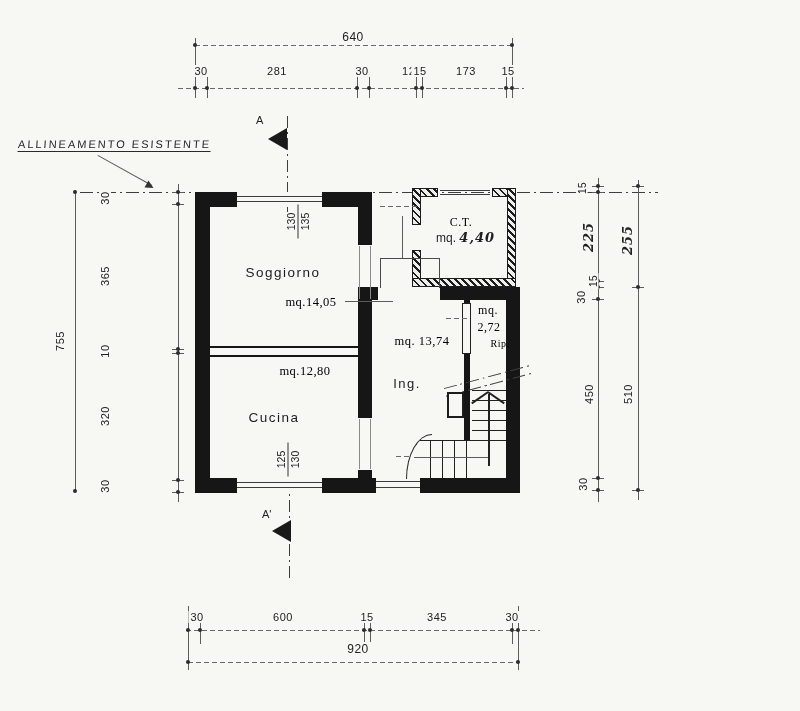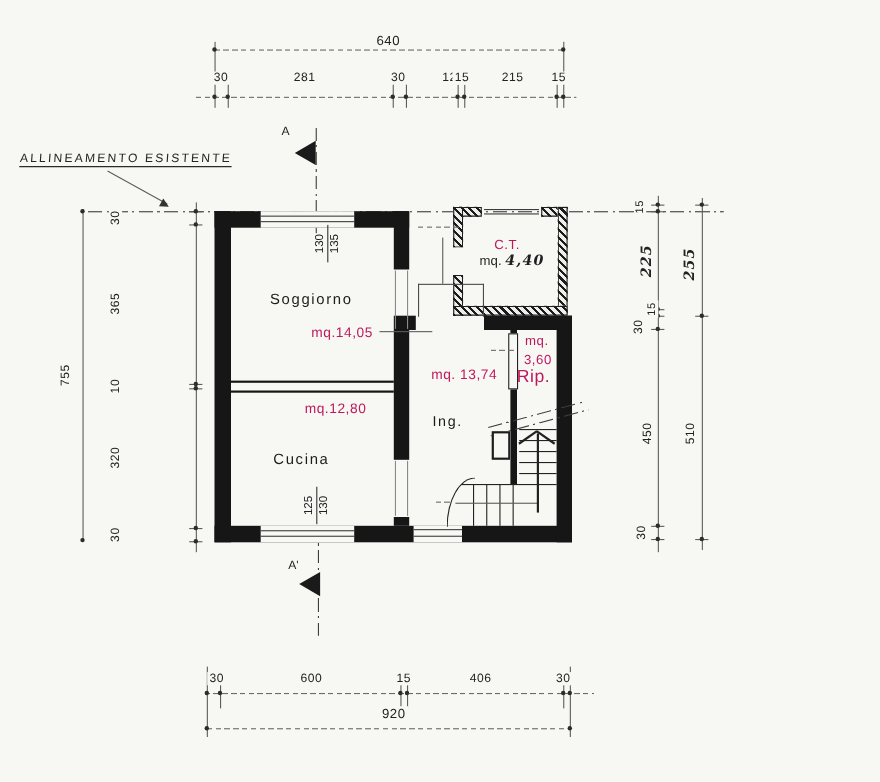--- a/index.html
+++ b/index.html
@@ -23,22 +23,22 @@
   .win{position:absolute;background:#f7f7f4;}
   .winline{position:absolute;height:1px;background:#3c3c3c;}
   .dot{position:absolute;width:4px;height:4px;border-radius:50%;background:#2c2c2c;transform:translate(-50%,-50%);}
   
   .num{position:absolute;font-size:11px;letter-spacing:.5px;color:#222;background:#f7f7f4;
        padding:0 2px;white-space:nowrap;transform:translate(-50%,-50%);}
   .num.rot{transform:translate(-50%,-50%) rotate(-90deg);}
   .hand{font-family:"DejaVu Serif",serif;font-style:italic;font-weight:600;font-size:13px;letter-spacing:1px;}
   .roomlbl{position:absolute;font-size:13.5px;letter-spacing:1.5px;color:#1c1c1c;white-space:nowrap;
            transform:translate(-50%,-50%);}
-  .arealbl{position:absolute;font-size:12.5px;letter-spacing:.5px;color:#be185d;white-space:nowrap;
-           transform:translate(-50%,-50%);}
+  .arealbl{position:absolute;font-size:12.5px;letter-spacing:.5px;color:#000000;white-space:nowrap;
+           transform:translate(-50%,-50%);font-family:Liberation Serif, serif;}
   .note{position:absolute;font-size:11px;letter-spacing:2px;color:#242424;border-bottom:1px solid #2a2a2a;
         padding-bottom:1px;transform:skewX(-4deg);white-space:nowrap;}
   .sectlbl{position:absolute;font-size:11px;color:#222;}
   .tri-left{position:absolute;width:0;height:0;border-top:11px solid transparent;
             border-bottom:11px solid transparent;border-right:19px solid #1a1a1a;}
   .wdim{position:absolute;width:34px;transform:rotate(-90deg);font-size:10.5px;line-height:13px;
         color:#222;text-align:center;}
   .wdim .a{border-bottom:1px solid #333;}
   .leaf{position:absolute;background:#f7f7f4;border:1.5px solid #222;}
   .flue{position:absolute;background:#f7f7f4;border:2px solid #1d1d1d;}
@@ -83,21 +83,21 @@
   <div class="dot" style="left:416px;top:88px;"></div>
   <div class="dot" style="left:422px;top:88px;"></div>
   <div class="dot" style="left:506px;top:88px;"></div>
   <div class="dot" style="left:512px;top:88px;"></div>
   <div class="num" style="left:353px;top:37px;font-size:12px;">640</div>
   <div class="num" style="left:201px;top:71px;">30</div>
   <div class="num" style="left:277px;top:71px;">281</div>
   <div class="num" style="left:362px;top:71px;">30</div>
   <div class="num" style="left:412px;top:71px;">120</div>
   <div class="num" style="left:420px;top:71px;">15</div>
-  <div class="num" style="left:466px;top:71px;">215</div>
+  <div class="num" style="left:466px;top:71px;">173</div>
   <div class="num" style="left:508px;top:71px;">15</div>
 
   <div class="hl dash" style="left:186px;top:630px;width:354px;"></div>
   <div class="hl dash" style="left:188px;top:662px;width:330px;"></div>
   <div class="vl" style="left:188px;top:606px;height:64px;"></div>
   <div class="vl" style="left:200px;top:618px;height:26px;"></div>
   <div class="vl" style="left:364px;top:618px;height:26px;"></div>
   <div class="vl" style="left:370px;top:618px;height:26px;"></div>
   <div class="vl" style="left:512px;top:618px;height:26px;"></div>
   <div class="vl" style="left:518px;top:606px;height:64px;"></div>
@@ -105,21 +105,21 @@
   <div class="dot" style="left:200px;top:630px;"></div>
   <div class="dot" style="left:364px;top:630px;"></div>
   <div class="dot" style="left:370px;top:630px;"></div>
   <div class="dot" style="left:512px;top:630px;"></div>
   <div class="dot" style="left:518px;top:630px;"></div>
   <div class="dot" style="left:188px;top:662px;"></div>
   <div class="dot" style="left:518px;top:662px;"></div>
   <div class="num" style="left:197px;top:617px;">30</div>
   <div class="num" style="left:283px;top:617px;">600</div>
   <div class="num" style="left:367px;top:617px;">15</div>
-  <div class="num" style="left:437px;top:617px;">406</div>
+  <div class="num" style="left:437px;top:617px;">345</div>
   <div class="num" style="left:512px;top:617px;">30</div>
   <div class="num" style="left:358px;top:649px;font-size:12px;">920</div>
 
   <div class="vl" style="left:75px;top:190px;height:302px;"></div>
   <div class="vl" style="left:178px;top:184px;height:318px;"></div>
   <div class="hl" style="left:172px;top:192px;width:12px;"></div>
   <div class="hl" style="left:172px;top:204px;width:12px;"></div>
   <div class="hl" style="left:172px;top:349px;width:12px;"></div>
   <div class="hl" style="left:172px;top:353px;width:12px;"></div>
   <div class="hl" style="left:172px;top:480px;width:12px;"></div>
@@ -244,22 +244,22 @@
   <div class="roomlbl" style="left:274px;top:417px;">Cucina</div>
   <div class="arealbl" style="left:305px;top:371px;">mq.12,80</div>
   <div class="arealbl" style="left:422px;top:341px;">mq. 13,74</div>
   <div class="roomlbl" style="left:407px;top:383px;font-size:13px;">Ing.</div>
   <div class="arealbl" style="left:461px;top:222px;font-size:12px;">C.T.</div>
   <div class="abs" style="left:436px;top:230px;font-size:12px;white-space:nowrap;">
     <span>mq.</span>
     <span class="hand">4,40</span>
   </div>
   <div class="arealbl" style="left:488px;top:310px;font-size:12px;">mq.</div>
-  <div class="arealbl" style="left:489px;top:327px;font-size:12px;">3,60</div>
-  <div class="arealbl" style="left:485px;top:343px;font-size:16px;">Rip.</div>
+  <div class="arealbl" style="left:489px;top:327px;font-size:12px;">2,72</div>
+  <div class="arealbl" style="left:500px;top:343px;font-size:10px;">Rip.</div>
 
   <div class="wdim" style="left:281px;top:208px;">
     <div class="a">130</div>
     <div>135</div>
   </div>
   <div class="wdim" style="left:271px;top:446px;">
     <div class="a">125</div>
     <div>130</div>
   </div>
 

